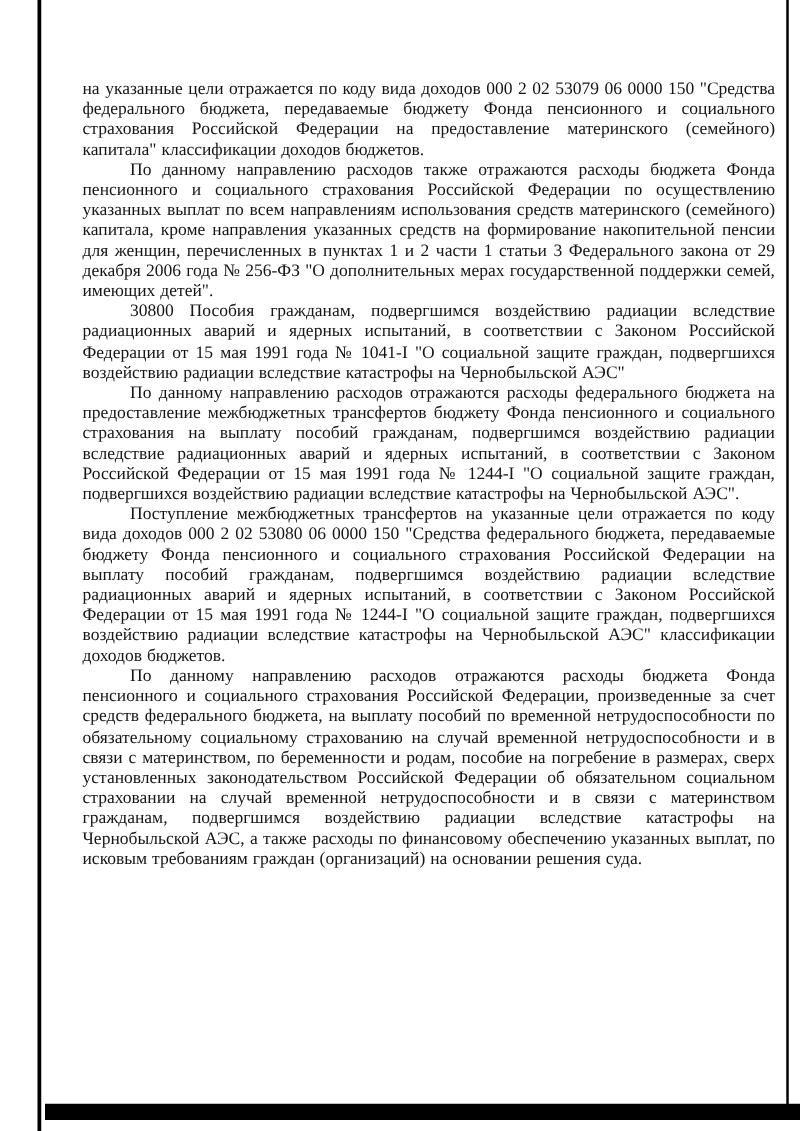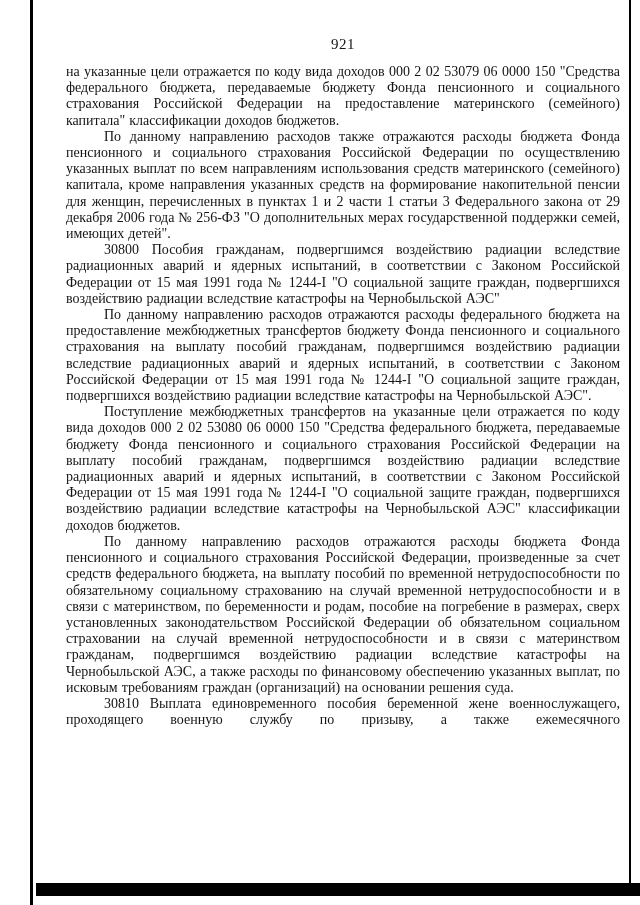--- a/index.html
+++ b/index.html
@@ -74,25 +74,23 @@
 </style>
 </head>
 <body>
 
 <div class="page">
 
   <div class="scan-left"></div>
   <div class="scan-right"></div>
   <div class="scan-bottom"></div>
 
-  <div class="page-number">921</div>
 
   <div class="body-text">
     <p class="para">на указанные цели отражается по коду вида доходов 000 2 02 53079 06 0000 150 "Средства федерального бюджета, передаваемые бюджету Фонда пенсионного и социального страхования Российской Федерации на предоставление материнского (семейного) капитала" классификации доходов бюджетов.</p>
     <p class="para indent">По данному направлению расходов также отражаются расходы бюджета Фонда пенсионного и социального страхования Российской Федерации по осуществлению указанных выплат по всем направлениям использования средств материнского (семейного) капитала, кроме направления указанных средств на формирование накопительной пенсии для женщин, перечисленных в пунктах 1 и 2 части 1 статьи 3 Федерального закона от 29 декабря 2006 года № 256-ФЗ "О дополнительных мерах государственной поддержки семей, имеющих детей".</p>
-    <p class="para indent">30800 Пособия гражданам, подвергшимся воздействию радиации вследствие радиационных аварий и ядерных испытаний, в соответствии с Законом Российской Федерации от 15 мая 1991 года № 1244-I "О социальной защите граждан, подвергшихся воздействию радиации вследствие катастрофы на Чернобыльской АЭС"</p>
+    <p class="para indent">30800 Пособия гражданам, подвергшимся воздействию радиации вследствие радиационных аварий и ядерных испытаний, в соответствии с Законом Российской Федерации от 15 мая 1991 года № 1041-I "О социальной защите граждан, подвергшихся воздействию радиации вследствие катастрофы на Чернобыльской АЭС"</p>
     <p class="para indent">По данному направлению расходов отражаются расходы федерального бюджета на предоставление межбюджетных трансфертов бюджету Фонда пенсионного и социального страхования на выплату пособий гражданам, подвергшимся воздействию радиации вследствие радиационных аварий и ядерных испытаний, в соответствии с Законом Российской Федерации от 15 мая 1991 года № 1244-I "О социальной защите граждан, подвергшихся воздействию радиации вследствие катастрофы на Чернобыльской АЭС".</p>
     <p class="para indent">Поступление межбюджетных трансфертов на указанные цели отражается по коду вида доходов 000 2 02 53080 06 0000 150 "Средства федерального бюджета, передаваемые бюджету Фонда пенсионного и социального страхования Российской Федерации на выплату пособий гражданам, подвергшимся воздействию радиации вследствие радиационных аварий и ядерных испытаний, в соответствии с Законом Российской Федерации от 15 мая 1991 года № 1244-I "О социальной защите граждан, подвергшихся воздействию радиации вследствие катастрофы на Чернобыльской АЭС" классификации доходов бюджетов.</p>
     <p class="para indent">По данному направлению расходов отражаются расходы бюджета Фонда пенсионного и социального страхования Российской Федерации, произведенные за счет средств федерального бюджета, на выплату пособий по временной нетрудоспособности по обязательному социальному страхованию на случай временной нетрудоспособности и в связи с материнством, по беременности и родам, пособие на погребение в размерах, сверх установленных законодательством Российской Федерации об обязательном социальном страховании на случай временной нетрудоспособности и в связи с материнством гражданам, подвергшимся воздействию радиации вследствие катастрофы на Чернобыльской АЭС, а также расходы по финансовому обеспечению указанных выплат, по исковым требованиям граждан (организаций) на основании решения суда.</p>
-    <p class="para indent justify-last">30810 Выплата единовременного пособия беременной жене военнослужащего, проходящего военную службу по призыву, а также ежемесячного</p>
   </div>
 
 </div>
 
 </body></html>

